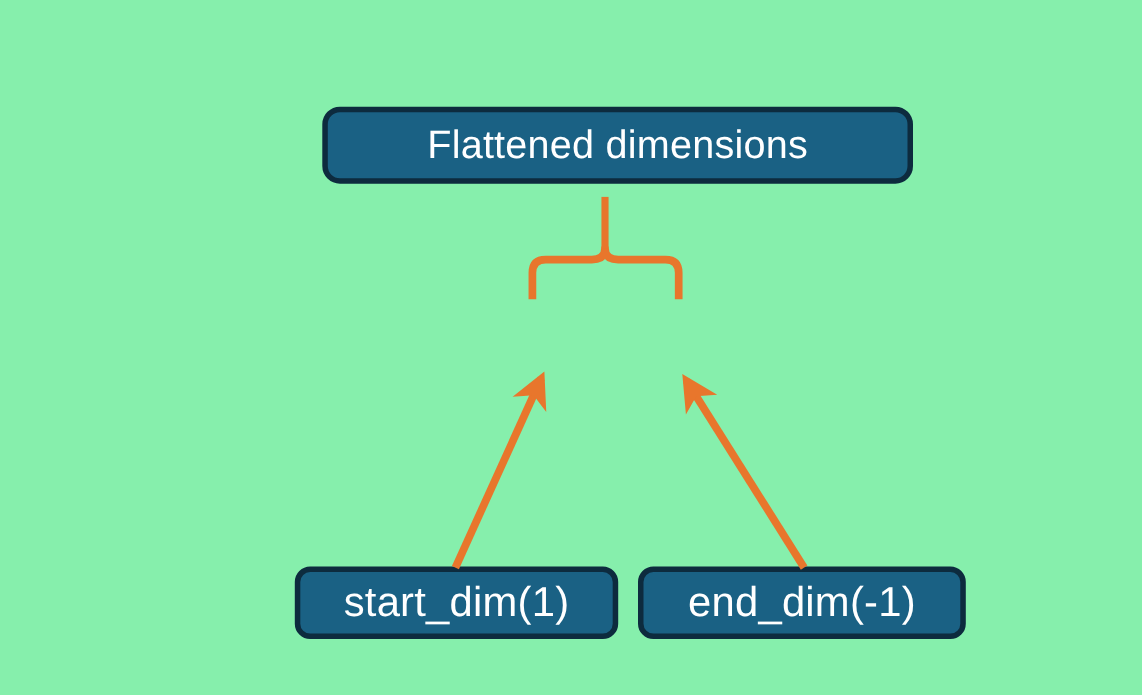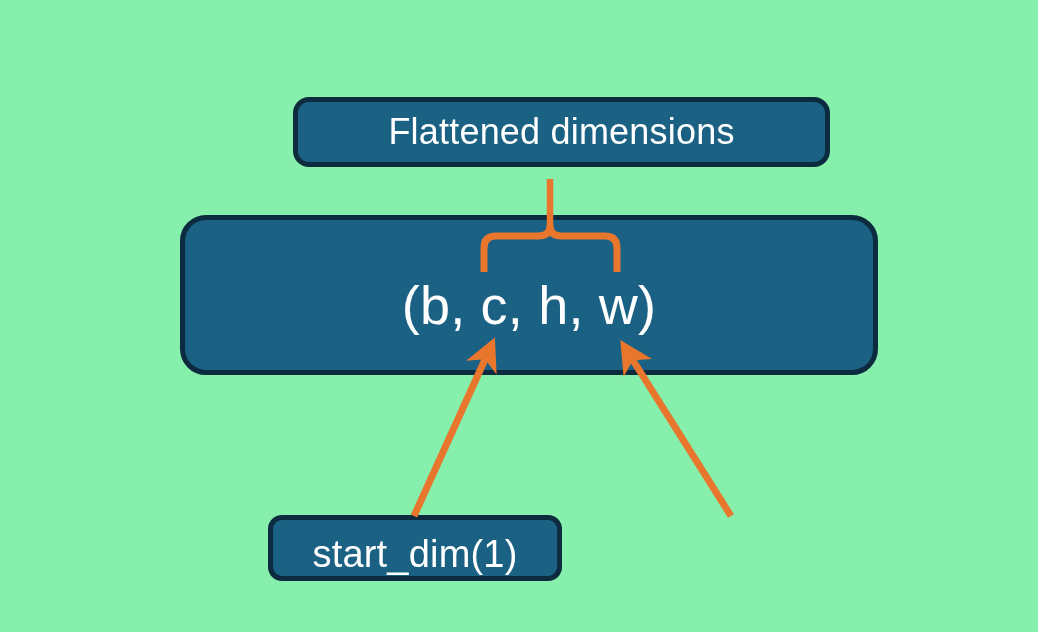--- a/index.html
+++ b/index.html
@@ -57,21 +57,20 @@
     top: 10px;
   }
   
   #node-start-dim {
     left: 268px;
     top: 515px;
     width: 294px;
     height: 66px;
     border-radius: 14px;
     font-size: 38px;
-    align-items: flex-end;
   }
   
   #node-end-dim {
     left: 580px;
     top: 515px;
     width: 298px;
     height: 66px;
     border-radius: 14px;
     font-size: 38px;
   }
@@ -110,28 +109,28 @@
 
     <line x1="414" y1="516" x2="492" y2="344" stroke="#e8762c" stroke-width="7" stroke-linecap="butt" marker-end="url(#arrowhead-orange)"></line>
 
     <line x1="731" y1="516" x2="624" y2="346" stroke="#e8762c" stroke-width="7" stroke-linecap="butt" marker-end="url(#arrowhead-orange)"></line>
   </svg>
 
   <div class="node" id="node-flattened">
     <span class="node-label">Flattened dimensions</span>
   </div>
 
-  <div class="node" id="node-shape">
-    <span class="node-label">(b, c, h, w)</span>
-  </div>
 
   <div class="node" id="node-start-dim">
     <span class="node-label">start_dim(1)</span>
   </div>
 
+  <div class="node" id="node-end-dim">
+    <span class="node-label">end_dim(-1)</span>
+  </div>
 
   <svg id="brace-layer" viewBox="0 0 1038 632" width="1038" height="632" aria-hidden="true">
     <path d="M 484 272
              L 484 248
              Q 484 236 496 236
              L 538 236
              Q 550 236 550 226
              Q 550 236 562 236
              L 605 236
              Q 617 236 617 248

